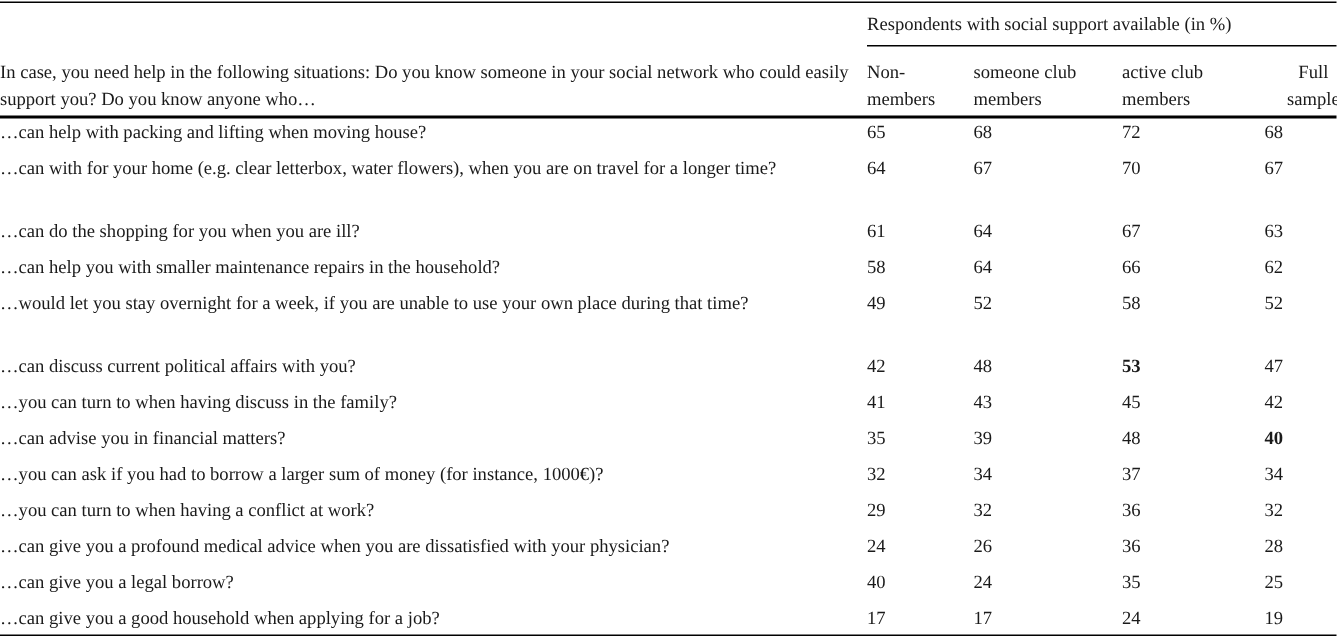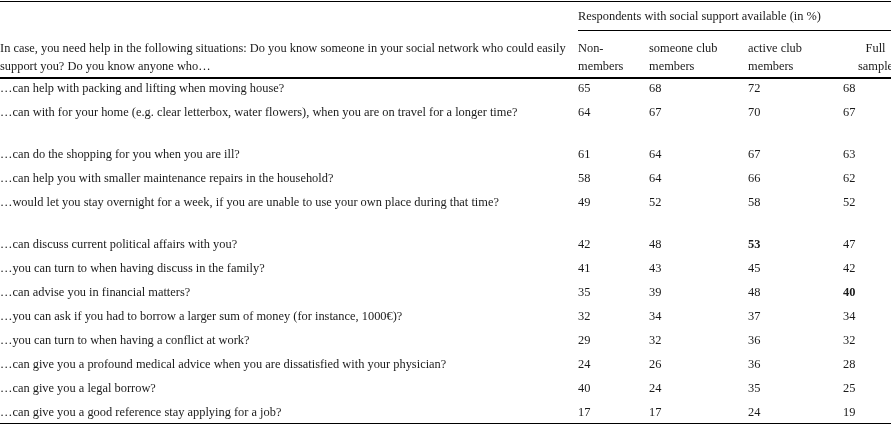--- a/index.html
+++ b/index.html
@@ -124,21 +124,21 @@
         <div class="v" style="left: 843px;">28</div>
       </div>
       <div class="row" style="top: 379px;">
         <div class="q">…can give you a legal borrow?</div>
         <div class="v" style="left: 578px;">40</div>
         <div class="v" style="left: 649px;">24</div>
         <div class="v" style="left: 748px;">35</div>
         <div class="v" style="left: 843px;">25</div>
       </div>
       <div class="row" style="top: 403px;">
-        <div class="q">…can give you a good reference stay applying for a job?</div>
+        <div class="q">…can give you a good household when applying for a job?</div>
         <div class="v" style="left: 578px;">17</div>
         <div class="v" style="left: 649px;">17</div>
         <div class="v" style="left: 748px;">24</div>
         <div class="v" style="left: 843px;">19</div>
       </div>
     </div>
 
   <div class="rule-bottom"></div>
 </div>
 

